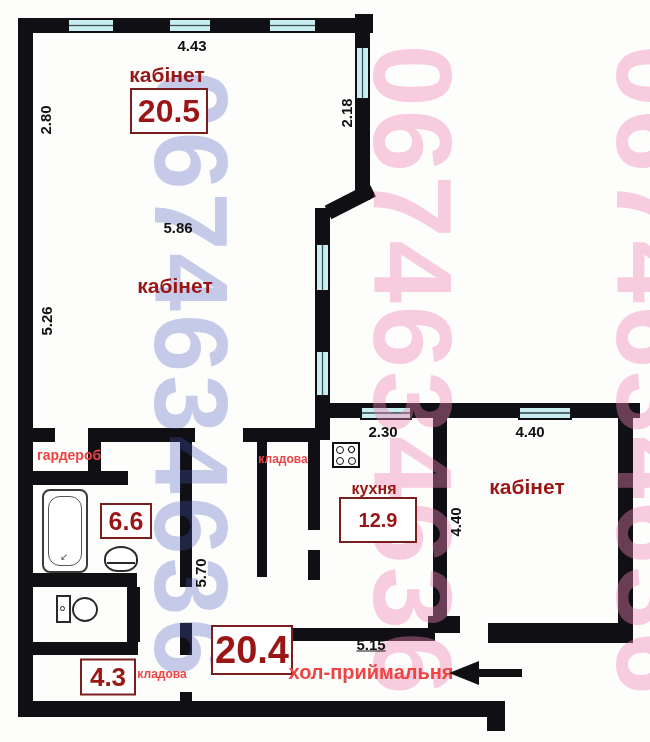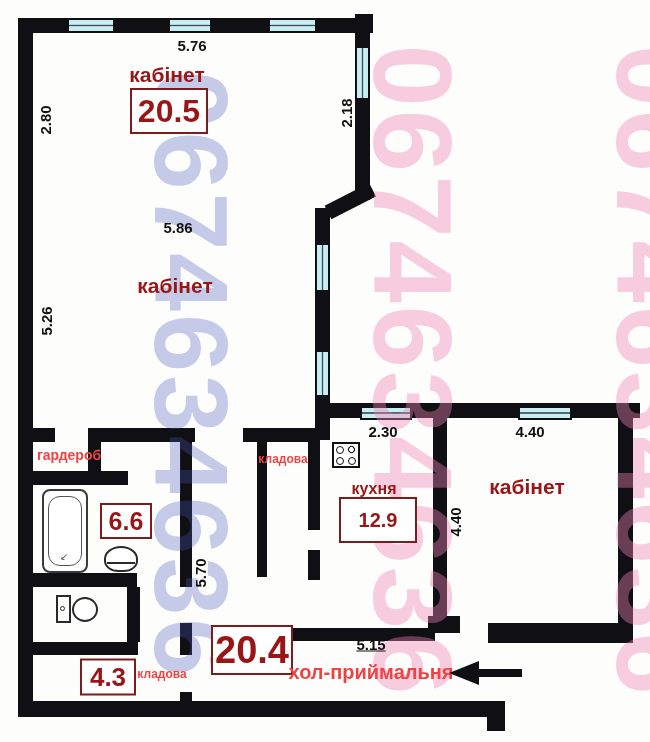--- a/index.html
+++ b/index.html
@@ -82,21 +82,21 @@
 
   <div class="area-box" style="left:126px;top:521px;width:48px;height:32px;font-size:25px;">6.6</div>
   <div class="area-box" style="left:108px;top:677px;width:52px;height:33px;font-size:26px;">4.3</div>
   <div class="area-box" style="left:252px;top:650px;width:78px;height:46px;font-size:38px;text-align:center;">20.4</div>
 
   <div class="lbl black-label" style="left:69px;top:455px;font-size:14px;">гардероб</div>
   <div class="lbl black-label" style="left:283px;top:459px;font-size:12px;">кладова</div>
   <div class="lbl black-label" style="left:162px;top:674px;font-size:12px;">кладова</div>
   <div class="lbl black-label" style="left:371px;top:672px;font-size:20px;">хол-приймальня</div>
 
-  <div class="lbl dim" style="left:192px;top:45px;">5.76</div>
+  <div class="lbl dim" style="left:192px;top:45px;">4.43</div>
   <div class="lbl dim dim-v" style="left:45px;top:120px;">2.80</div>
   <div class="lbl dim dim-v" style="left:346px;top:113px;">2.18</div>
   <div class="lbl dim" style="left:178px;top:227px;">5.86</div>
   <div class="lbl dim dim-v" style="left:46px;top:321px;">5.26</div>
   <div class="lbl dim" style="left:383px;top:431px;">2.30</div>
   <div class="lbl dim" style="left:530px;top:431px;">4.40</div>
   <div class="lbl dim dim-v" style="left:455px;top:522px;">4.40</div>
   <div class="lbl dim dim-v" style="left:200px;top:573px;">5.70</div>
   <div class="lbl dim" style="left:371px;top:644px;text-decoration:underline;">5.15</div>
 

